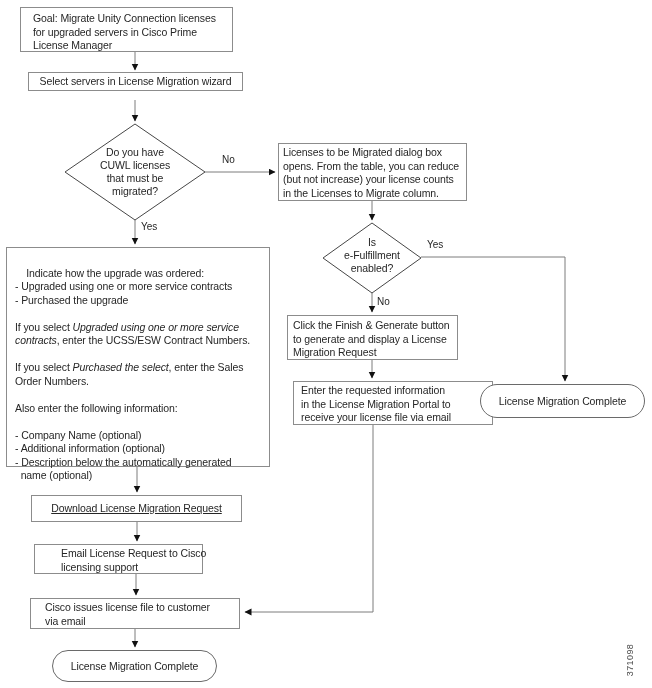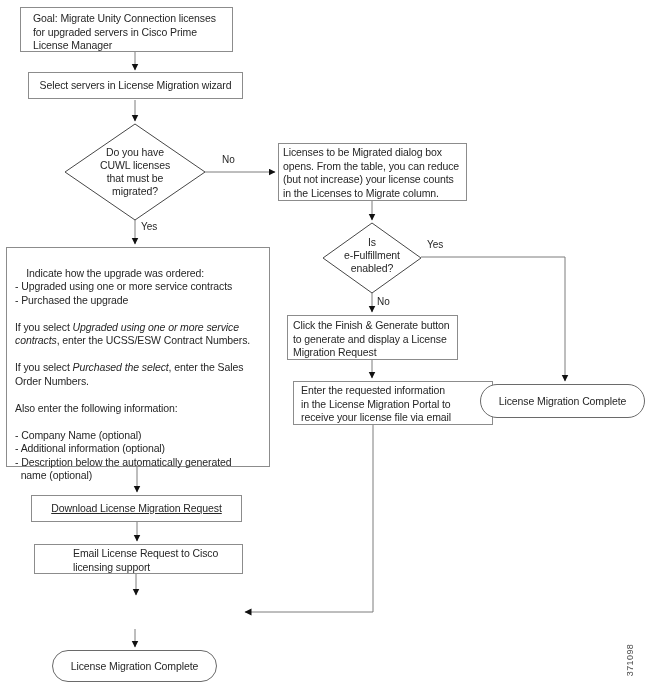--- a/index.html
+++ b/index.html
@@ -114,21 +114,21 @@
     <line class="conn" x1="135" y1="629" x2="135" y2="647" marker-end="url(#arw)"></line>
 
     <polygon class="diamond" points="135,124 205,172 135,220 65,172"></polygon>
     <polygon class="diamond" points="372,223 421,258 372,293 323,258"></polygon>
   </svg>
 
   <div class="node" style="left:20px; top:7px; width:213px; height:45px; padding:4px 6px 0 12px;"><span>Goal: Migrate Unity Connection licenses
 for upgraded servers in Cisco Prime
 License Manager</span></div>
 
-  <div class="node" style="left:28px; top:72px; width:215px; height:27px; display:flex; align-items:center; justify-content:center;"><span>Select servers in License Migration wizard</span></div>
+  <div class="node" style="left:28px; top:72px; width:215px; height:19px; display:flex; align-items:center; justify-content:center;"><span>Select servers in License Migration wizard</span></div>
 
   <div class="node" style="left:278px; top:143px; width:189px; height:58px; padding:2px 0 0 4px;"><span>Licenses to be Migrated dialog box
 opens. From the table, you can reduce
 (but not increase) your license counts
 in the Licenses to Migrate column.</span></div>
 
   <div class="node" style="left:6px; top:247px; width:264px; height:220px; padding:5px 0 16px 8px;">
     <span>Indicate how the upgrade was ordered:
 - Upgraded using one or more service contracts
 - Purchased the upgrade
@@ -150,23 +150,25 @@
   <div class="node" style="left:287px; top:315px; width:171px; height:45px; padding:3px 0 0 5px;"><span>Click the Finish &amp; Generate button
 to generate and display a License
 Migration Request</span></div>
 
   <div class="node" style="left:293px; top:381px; width:200px; height:44px; padding:2px 0 0 7px;"><span>Enter the requested information
 in the License Migration Portal to
 receive your license file via email</span></div>
 
   <div class="node" style="left:31px; top:495px; width:211px; height:27px; display:flex; align-items:center; justify-content:center;text-decoration:underline;"><span>Download License Migration Request</span></div>
 
-  <div class="node" style="left:34px; top:544px; width:209px; height:30px; padding:2px 0 0 38px;"><span>Email License Request to Cisco
+  <div class="node" style="left:34px; top:544px; width:169px; height:30px; padding:2px 0 0 26px;"><span>Email License Request to Cisco
 licensing support</span></div>
 
+  <div class="node" style="left:30px; top:598px; width:210px; height:31px; padding:2px 0 0 14px;"><span>Cisco issues license file to customer
+via email</span></div>
 
   <div class="diamond-text" style="left:65px; top:130px; width:140px; height:84px;"><span>Do you have
 CUWL licenses
 that must be
 migrated?</span></div>
 
   <div class="diamond-text" style="left:323px; top:225px; width:98px; height:60px;"><span>Is
 e-Fulfillment
 enabled?</span></div>
 

